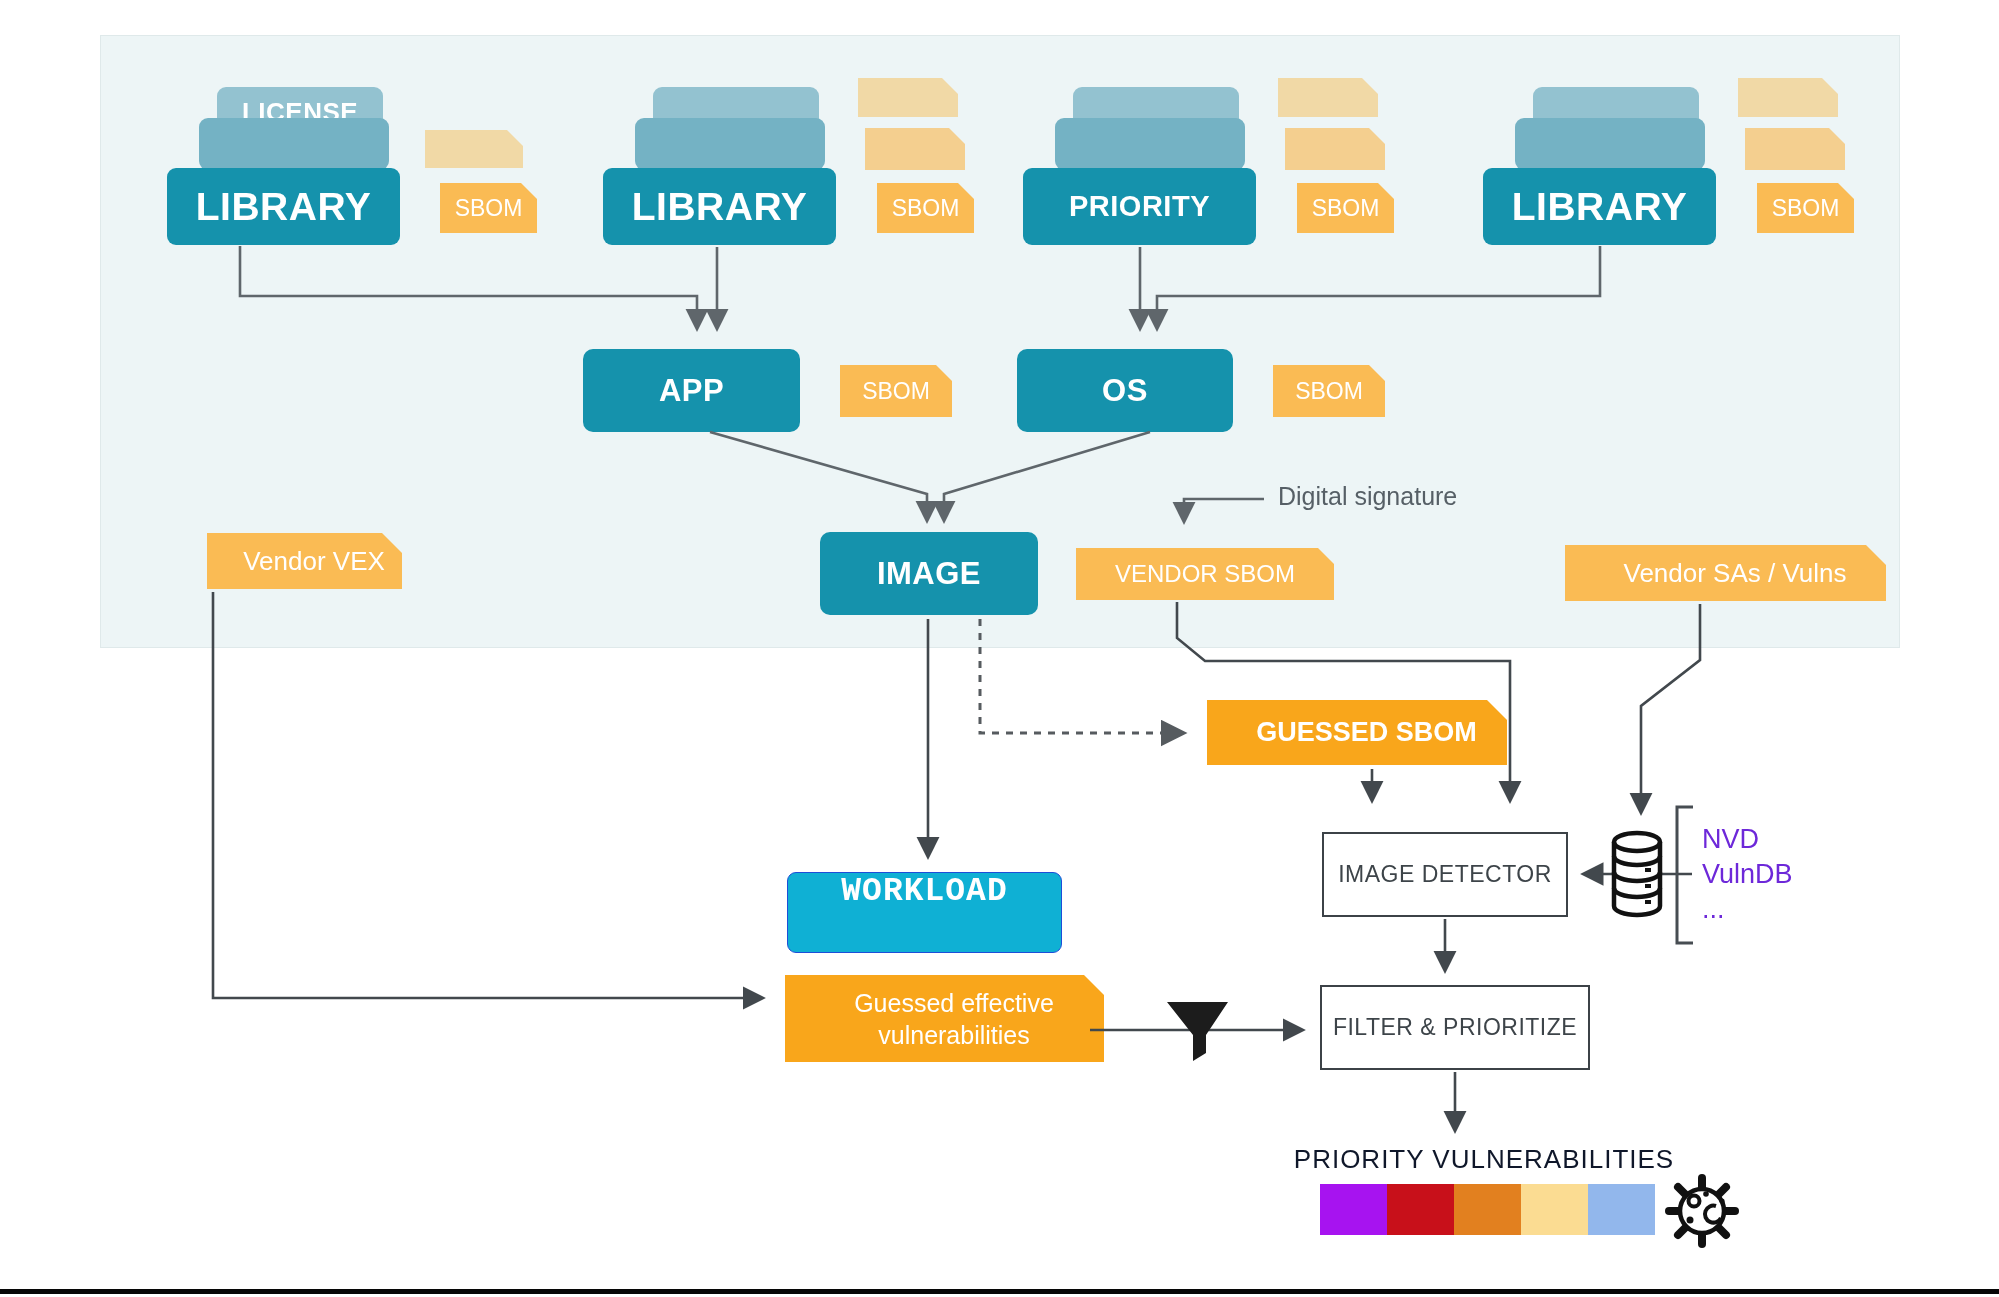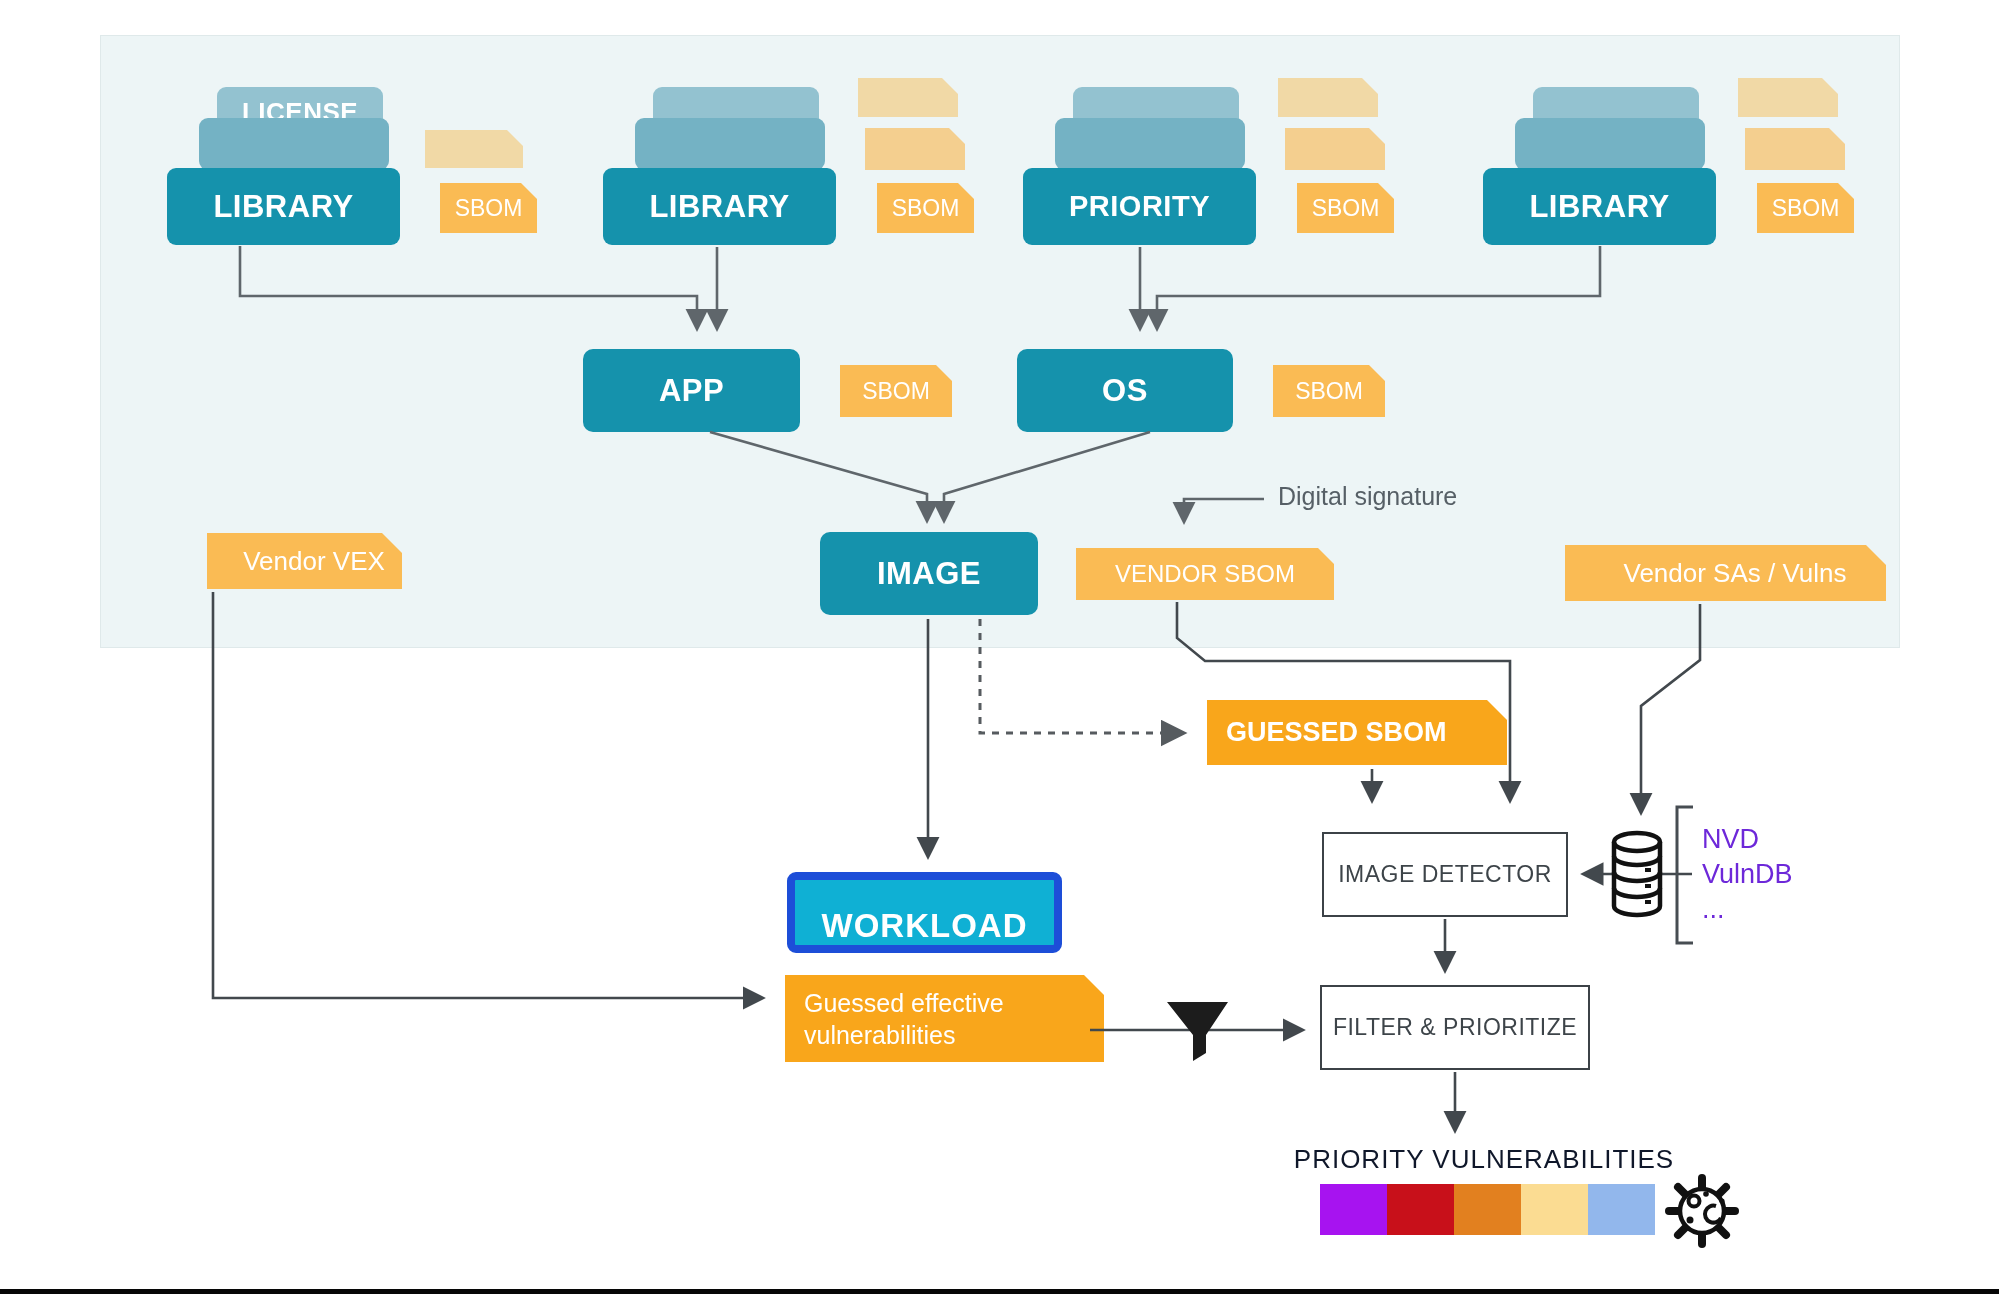--- a/index.html
+++ b/index.html
@@ -8,42 +8,42 @@
   .panel{position:absolute;left:100px;top:35px;width:1800px;height:613px;
          background:#edf5f6;border:1px solid #dfe9ea;box-sizing:border-box;}
   
   .stack{position:absolute;top:70px;width:360px;height:200px;}
   .sbox{position:absolute;border-radius:9px;box-sizing:border-box;}
   .sbox.top{left:50px;top:17px;width:166px;height:50px;background:#93c2d0;z-index:2;
             display:flex;align-items:center;justify-content:center;}
   .sbox.mid{left:32px;top:48px;width:190px;height:52px;background:#74b2c4;z-index:3;}
   .sbox.front{left:0;top:98px;width:233px;height:77px;background:#1592ac;z-index:4;
               display:flex;align-items:center;justify-content:center;}
-  .front-label{color:#fff;font-size:31px;font-weight:700;letter-spacing:.5px;}
+  .front-label{color:#fff;font-size:39px;font-weight:700;letter-spacing:.5px;}
   .top-label{color:#fff;font-size:26px;font-weight:700;letter-spacing:.5px;}
   .tag{position:absolute;display:flex;align-items:center;justify-content:center;}
   .notch16{clip-path:polygon(0 0,calc(100% - 16px) 0,100% 16px,100% 100%,0 100%);margin-left:40px;}
   .notch20{clip-path:polygon(0 0,calc(100% - 20px) 0,100% 20px,100% 100%,0 100%);padding-left:19px;}
   .paleA{background:#f1d9a6;z-index:1;}
   .paleB{background:#f4cf8f;z-index:1;}
   .sbomtag{background:#fabb54;z-index:4;color:#fff;font-size:23px;font-weight:500;}
   
   .node{position:absolute;background:#1592ac;border-radius:10px;z-index:4;
         display:flex;align-items:center;justify-content:center;
         color:#fff;font-size:31px;font-weight:700;letter-spacing:.5px;}
   .orange-tag{position:absolute;background:#fabb54;z-index:3;display:flex;align-items:center;
         justify-content:center;color:#fff;font-size:24px;font-weight:500;}
   .deep-orange{position:absolute;background:#f9a61b;z-index:3;display:flex;flex-direction:column;
-        justify-content:center;color:#fff;font-weight:600;}
+        align-items:center;justify-content:center;color:#fff;font-weight:600;}
   .wbox{position:absolute;background:#ffffff;border:2px solid #3c4247;box-sizing:border-box;
         display:flex;align-items:center;justify-content:center;color:#3d4449;
         font-size:23px;letter-spacing:.5px;z-index:4;}
-  .workload{position:absolute;background:#0fb0d4;border:8px solid #1d4ed8;border-radius:9px;
-        box-sizing:border-box;display:flex;align-items:flex-end;justify-content:center;
-        color:#fff;font-size:33px;font-weight:700;letter-spacing:1px;z-index:4;}
+  .workload{position:absolute;background:#0fb0d4;border:1px solid #1d4ed8;border-radius:9px;
+        box-sizing:border-box;display:flex;align-items:flex-start;justify-content:center;
+        color:#fff;font-size:33px;font-weight:700;letter-spacing:1px;z-index:4;font-family:Liberation Mono, monospace;}
   .annot{position:absolute;color:#565f66;font-size:25px;z-index:5;}
   .dbtext{position:absolute;color:#6d28d9;font-size:27px;line-height:35px;z-index:5;}
   .ptitle{position:absolute;left:1288px;top:1144px;width:392px;text-align:center;
         color:#0f172a;font-size:26px;letter-spacing:1px;z-index:5;}
   .pbar{position:absolute;left:1320px;top:1184px;height:51px;display:flex;z-index:5;}
   .pbar span{display:block;width:67px;height:51px;}
   .bottom-rule{position:absolute;left:0;top:1289px;width:1999px;height:5px;background:#060606;z-index:6;}
   svg.overlay{position:absolute;left:0;top:0;width:1999px;height:1297px;z-index:5;pointer-events:none;}
 </style>
 </head>

